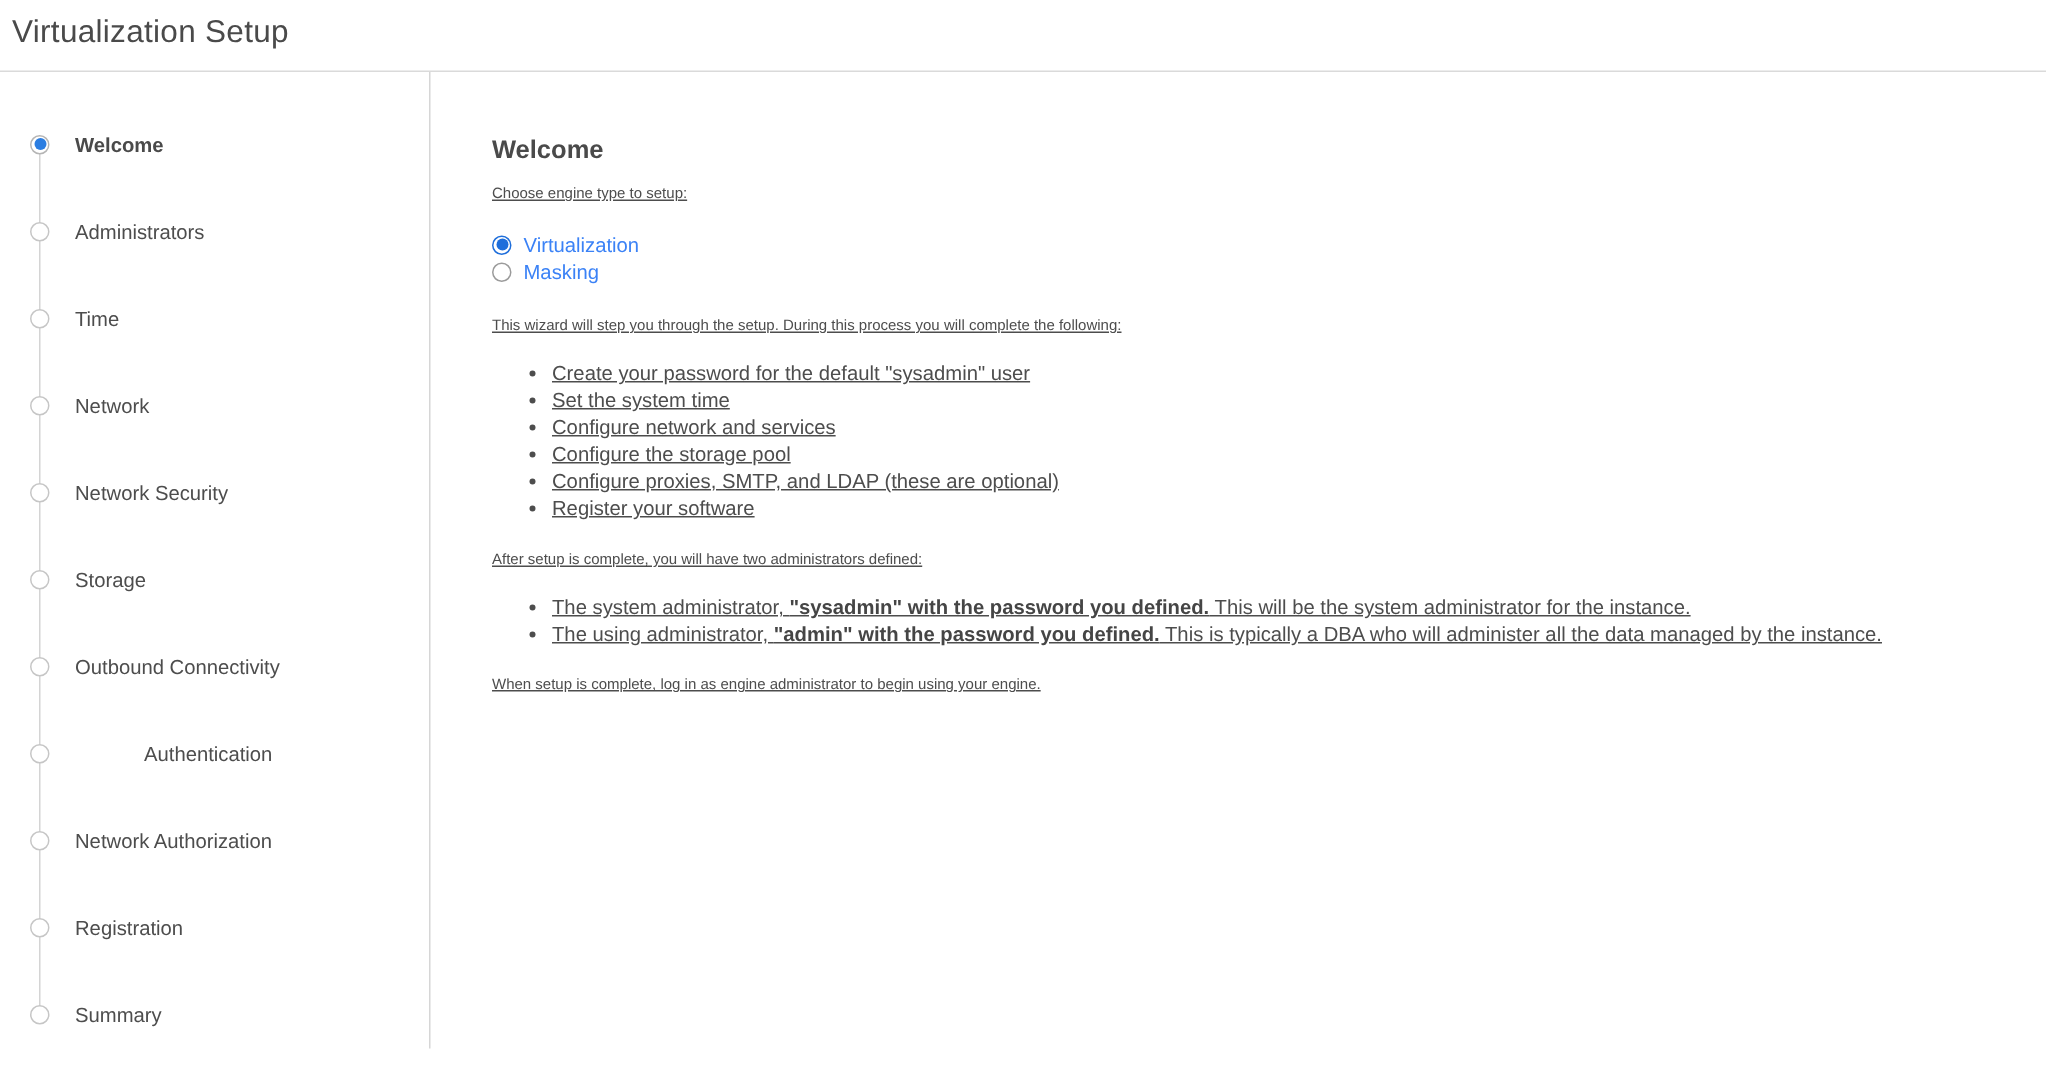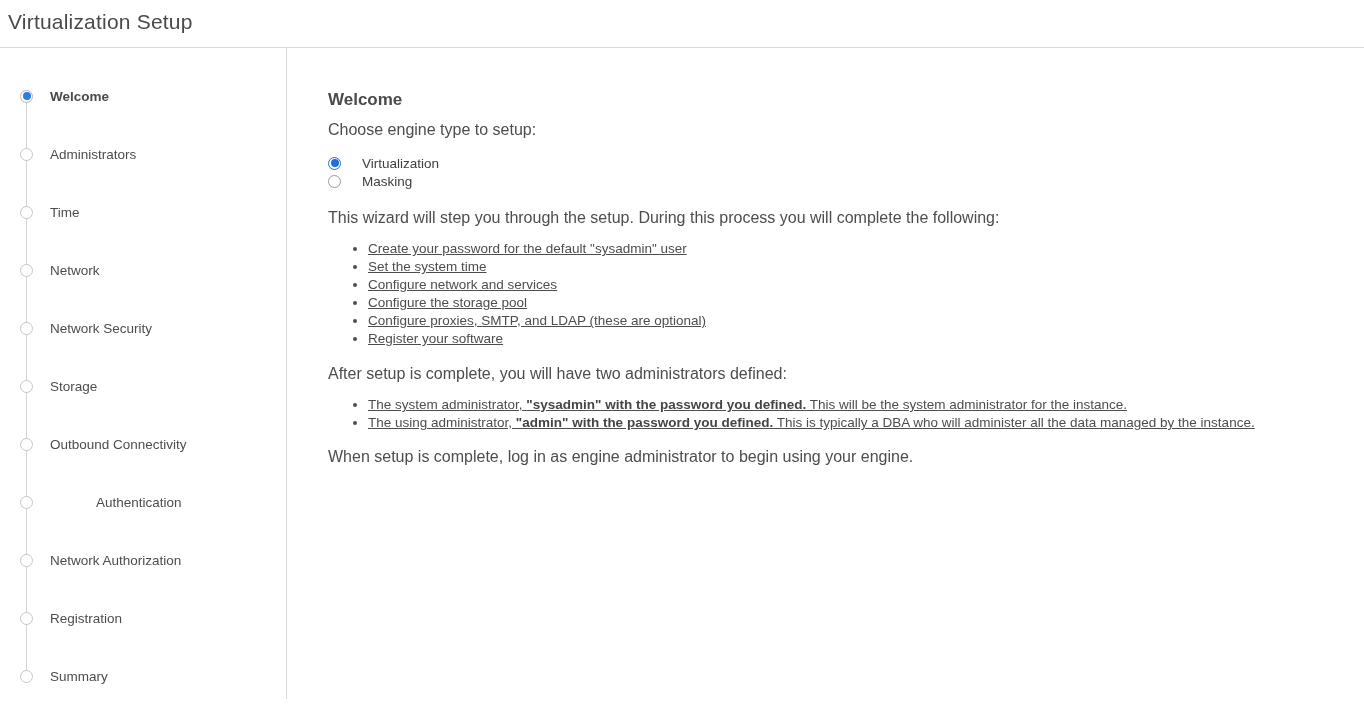--- a/index.html
+++ b/index.html
@@ -19,28 +19,28 @@
   .step { position: absolute; left: 8px; height: 16px; display: flex; align-items: center; cursor: pointer; }
   .step-circle { width: 13px; height: 13px; border: 1px solid #c6c6c6; border-radius: 50%; background: #ffffff; position: relative; z-index: 1; flex: 0 0 13px; }
   .step.active .step-circle { border-color: #b5b5b5; }
   .step.active .step-circle::after { content: ""; position: absolute; left: 1.5px; top: 1.5px; width: 8px; height: 8px; border-radius: 50%; background: #2b7de1; }
   .step-label { margin-left: 17px; font-size: 13.5px; color: #4d4d4d; white-space: nowrap; }
   .step.active .step-label { font-weight: 700; color: #4a4a4a; }
 
   
   .content { padding: 42px 40px 0 41px; flex: 1; }
   .content-heading { font-size: 17px; font-weight: 700; color: #4a4a4a; }
-  .para { font-size: 16px; line-height: 18px; color: #4d4d4d; }
+  .para { font-size: 10px; line-height: 18px; color: #4d4d4d; text-decoration: underline; }
   .choose-label { margin-top: 11px; }
   .radio-group { margin-top: 15px; }
   .radio-row { display: flex; align-items: center; height: 18px; cursor: pointer; }
   .radio { width: 13px; height: 13px; border-radius: 50%; border: 1px solid #9b9b9b; background: #ffffff; position: relative; flex: 0 0 13px; }
   .radio.selected { border-color: #1e6edb; }
   .radio.selected::after { content: ""; position: absolute; left: 1.5px; top: 1.5px; width: 8px; height: 8px; border-radius: 50%; background: #1e6edb; }
-  .radio-label { margin-left: 21px; font-size: 13.5px; color: #404040; text-align: center; }
+  .radio-label { margin-left: 8px; font-size: 13.5px; color: #3b82f6; text-align: center; }
   .intro { margin-top: 19px; }
   ul.bullet-list { margin: 13px 0 0 0; padding-left: 40px; list-style: disc; }
   ul.bullet-list li { font-size: 13.5px; line-height: 18px; color: #4d4d4d; text-decoration: underline; }
   .admins-intro { margin-top: 17px; }
   .bold-seg { font-weight: 700; color: #454545; }
   .outro { margin-top: 16px; }
 </style>
 </head>
 <body>
 

